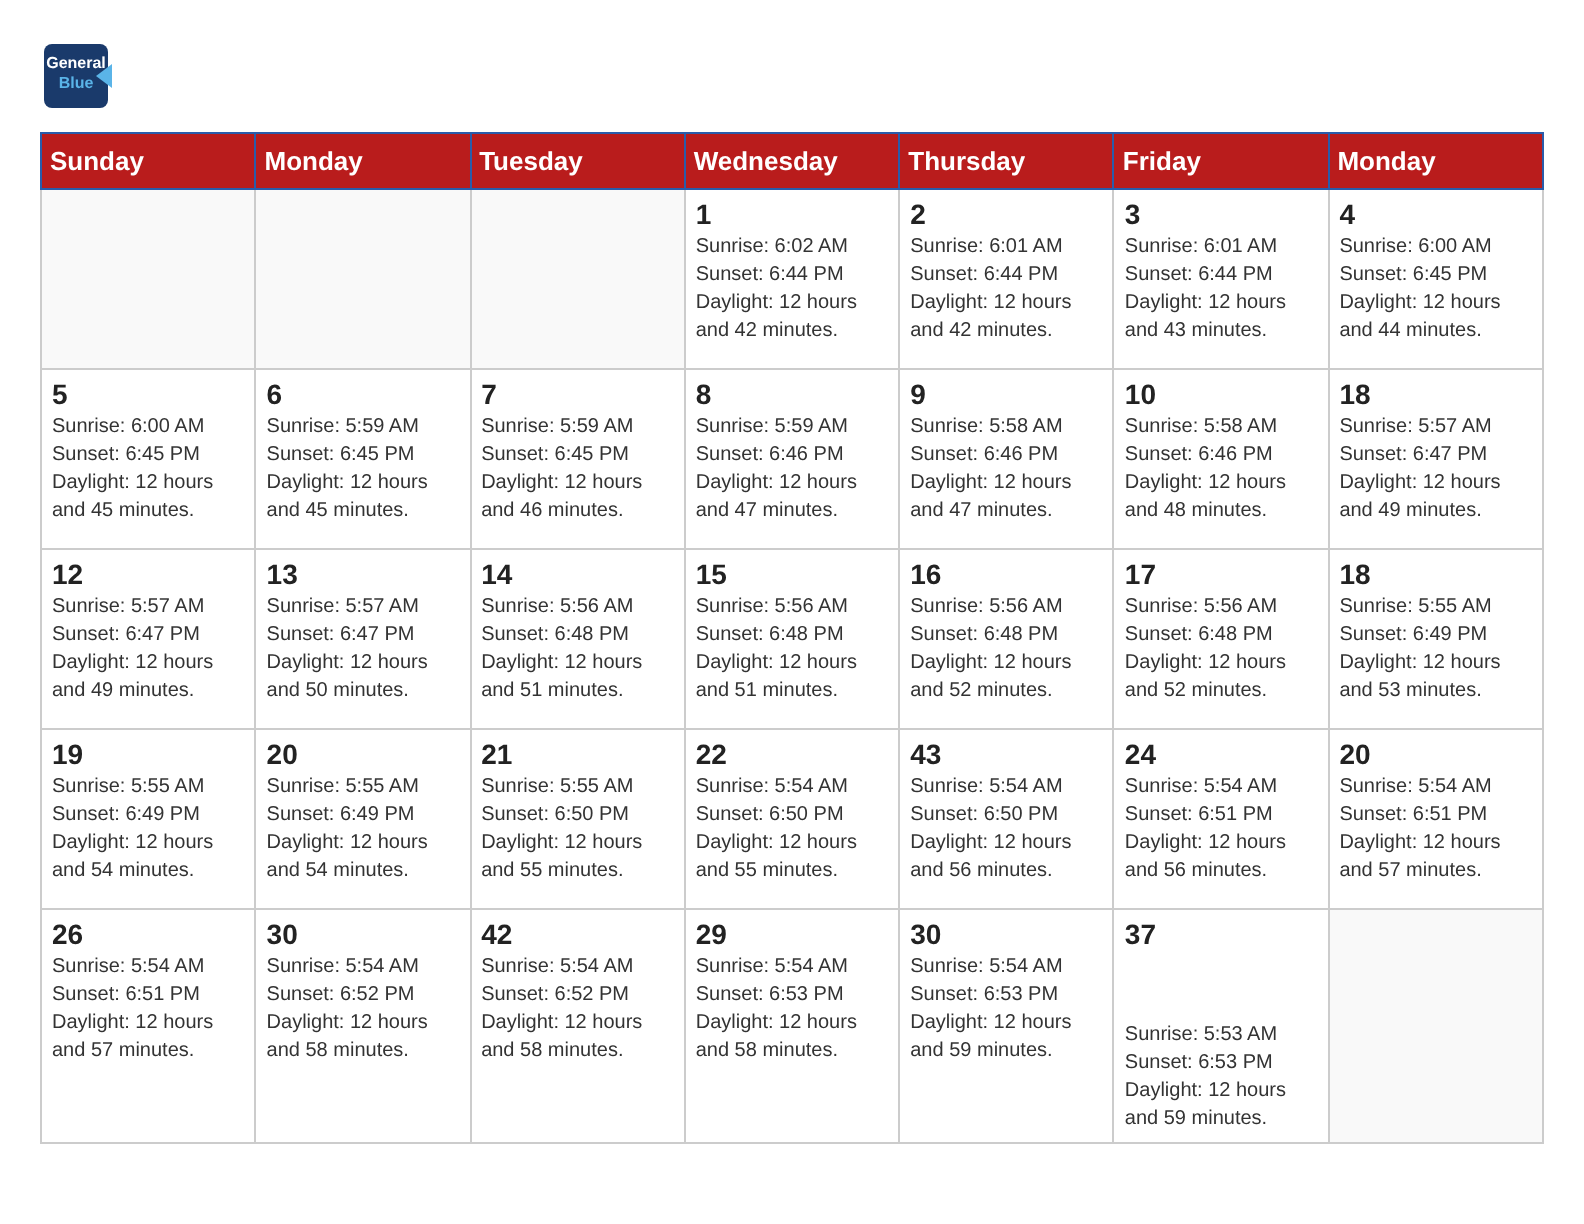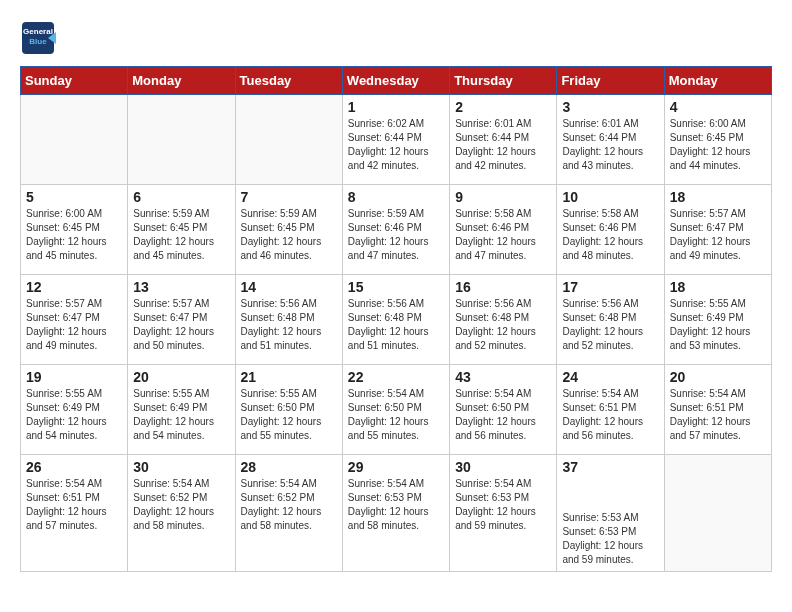--- a/index.html
+++ b/index.html
@@ -317,21 +317,21 @@
 and 57 minutes.</div>
         </td>
         <td>
           <span class="day-number">30</span>
           <div class="day-info" style="white-space: pre-line;">Sunrise: 5:54 AM
 Sunset: 6:52 PM
 Daylight: 12 hours
 and 58 minutes.</div>
         </td>
         <td>
-          <span class="day-number">28</span>
+          <span class="day-number">42</span>
           <div class="day-info" style="white-space: pre-line;">Sunrise: 5:54 AM
 Sunset: 6:52 PM
 Daylight: 12 hours
 and 58 minutes.</div>
         </td>
         <td>
           <span class="day-number">29</span>
           <div class="day-info" style="white-space: pre-line;">Sunrise: 5:54 AM
 Sunset: 6:53 PM
 Daylight: 12 hours

